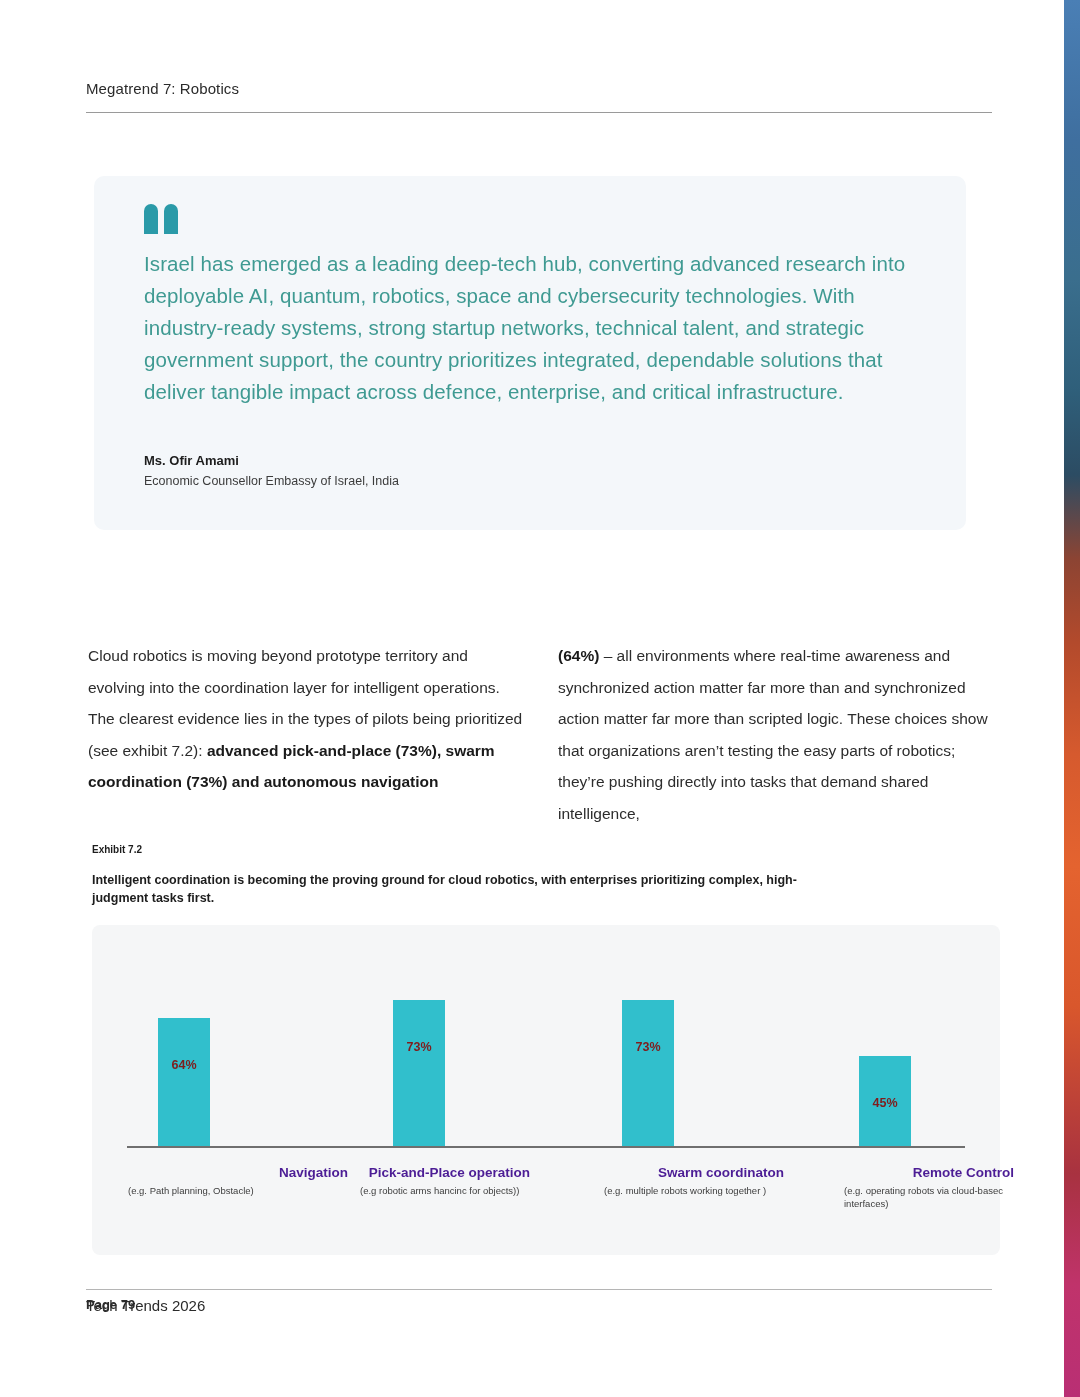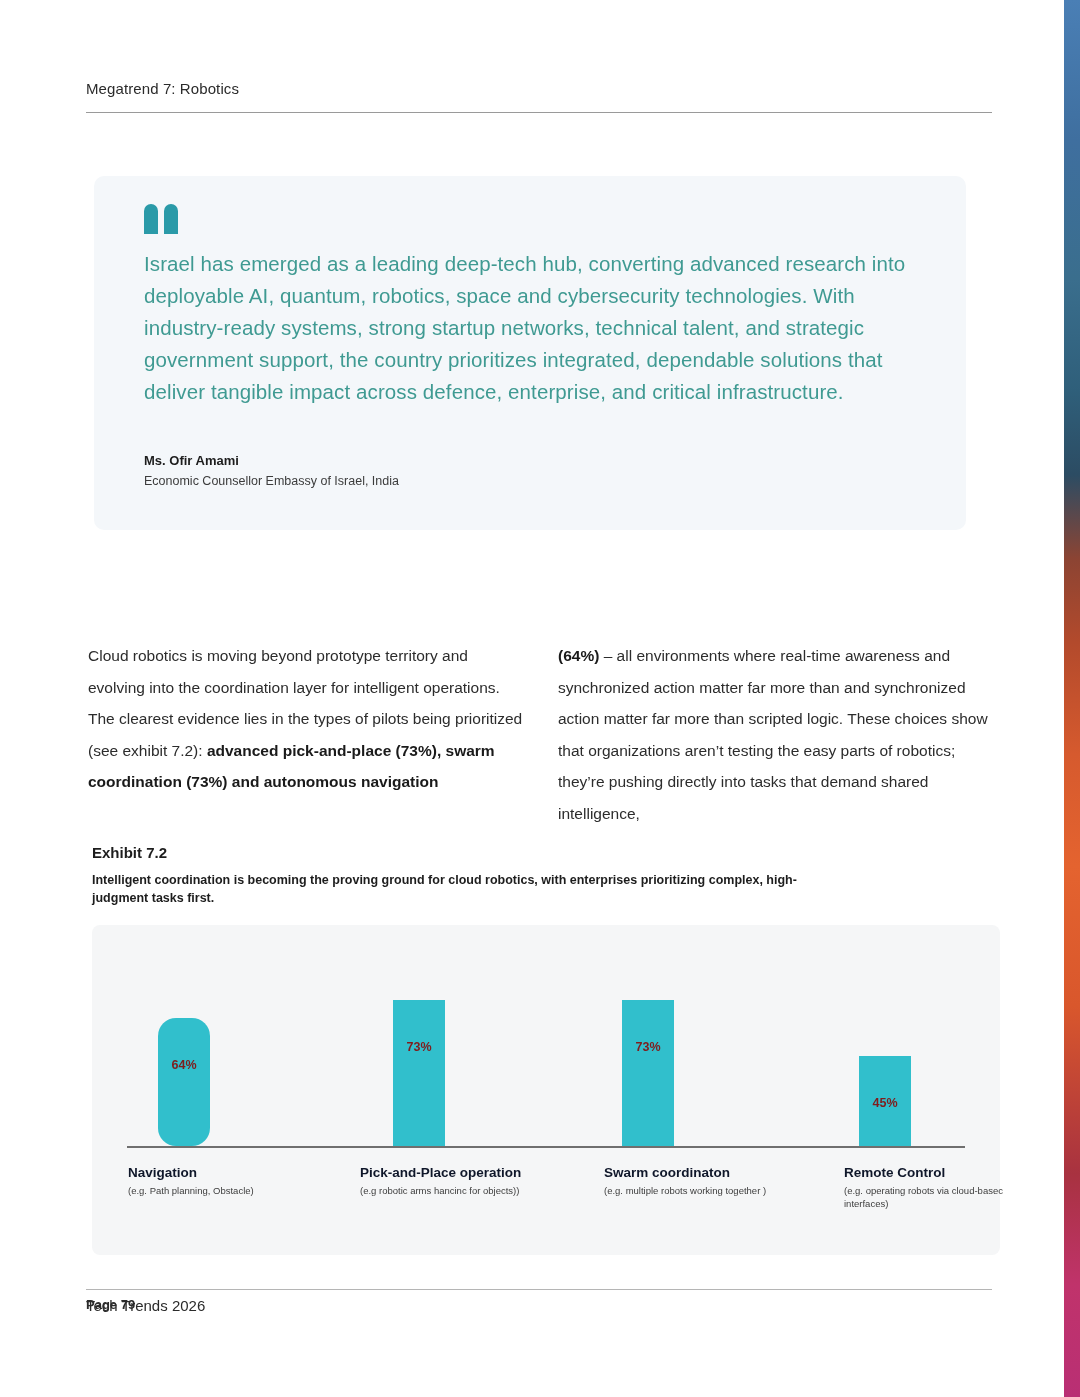--- a/index.html
+++ b/index.html
@@ -132,21 +132,21 @@
     color: #2c2c2c;
   }
   .body-col.left  { left: 88px;  width: 440px; }
   .body-col.right { left: 558px; width: 440px; }
   .body-col b { font-weight: bold; color: #1a1a1a; }
 
   
   .exhibit-label {
     position: absolute;
     left: 92px; top: 844px;
-    font-size: 15px;
+    font-size: 10px;
     font-weight: bold;
     color: #1d1d1d;
   }
   .exhibit-desc {
     position: absolute;
     left: 92px; top: 871px;
     width: 760px;
     font-size: 12.5px;
     line-height: 18px;
     font-weight: bold;
@@ -191,22 +191,23 @@
     font-weight: bold;
     color: #7f1d1d;
   }
   .cat {
     position: absolute;
     top: 239px;
   }
   .cat-title {
     font-size: 13.5px;
     font-weight: bold;
-    color: #0f172a;
+    color: #4c1d95;
     line-height: 18px;
+    text-align: right;
   }
   .cat-sub {
     margin-top: 2px;
     font-size: 9.5px;
     line-height: 13px;
     color: #3d3d3d;
   }
 
   
   .footer-rule {
@@ -257,21 +258,21 @@
   <div class="body-col right">
     <b>(64%)</b><span> – all environments where real-time awareness and synchronized action matter far more than and synchronized action matter far more than scripted logic. These choices show that organizations aren’t testing the easy parts of robotics; they’re pushing directly into tasks that demand shared intelligence,</span>
   </div>
 
   <div class="exhibit-label">Exhibit 7.2</div>
   <div class="exhibit-desc">Intelligent coordination is becoming the proving ground for cloud robotics, with enterprises prioritizing complex, high-judgment tasks first.</div>
 
   <div class="chart-panel">
     <div class="plot" id="plot">
       <div class="axis-line"></div>
-    <div class="bar" style="height: 128px; left: 66px; border-radius: 18px;">
+    <div class="bar" style="height: 128px; left: 66px;">
           <div class="bar-value">64%</div>
         </div>
         <div class="cat" style="left: 36px; width: 220px;">
           <div class="cat-title">Navigation</div>
           <div class="cat-sub">(e.g. Path planning, Obstacle)</div>
         </div>
         <div class="bar" style="height: 146px; left: 301px;">
           <div class="bar-value">73%</div>
         </div>
         <div class="cat" style="left: 268px; width: 170px;">

